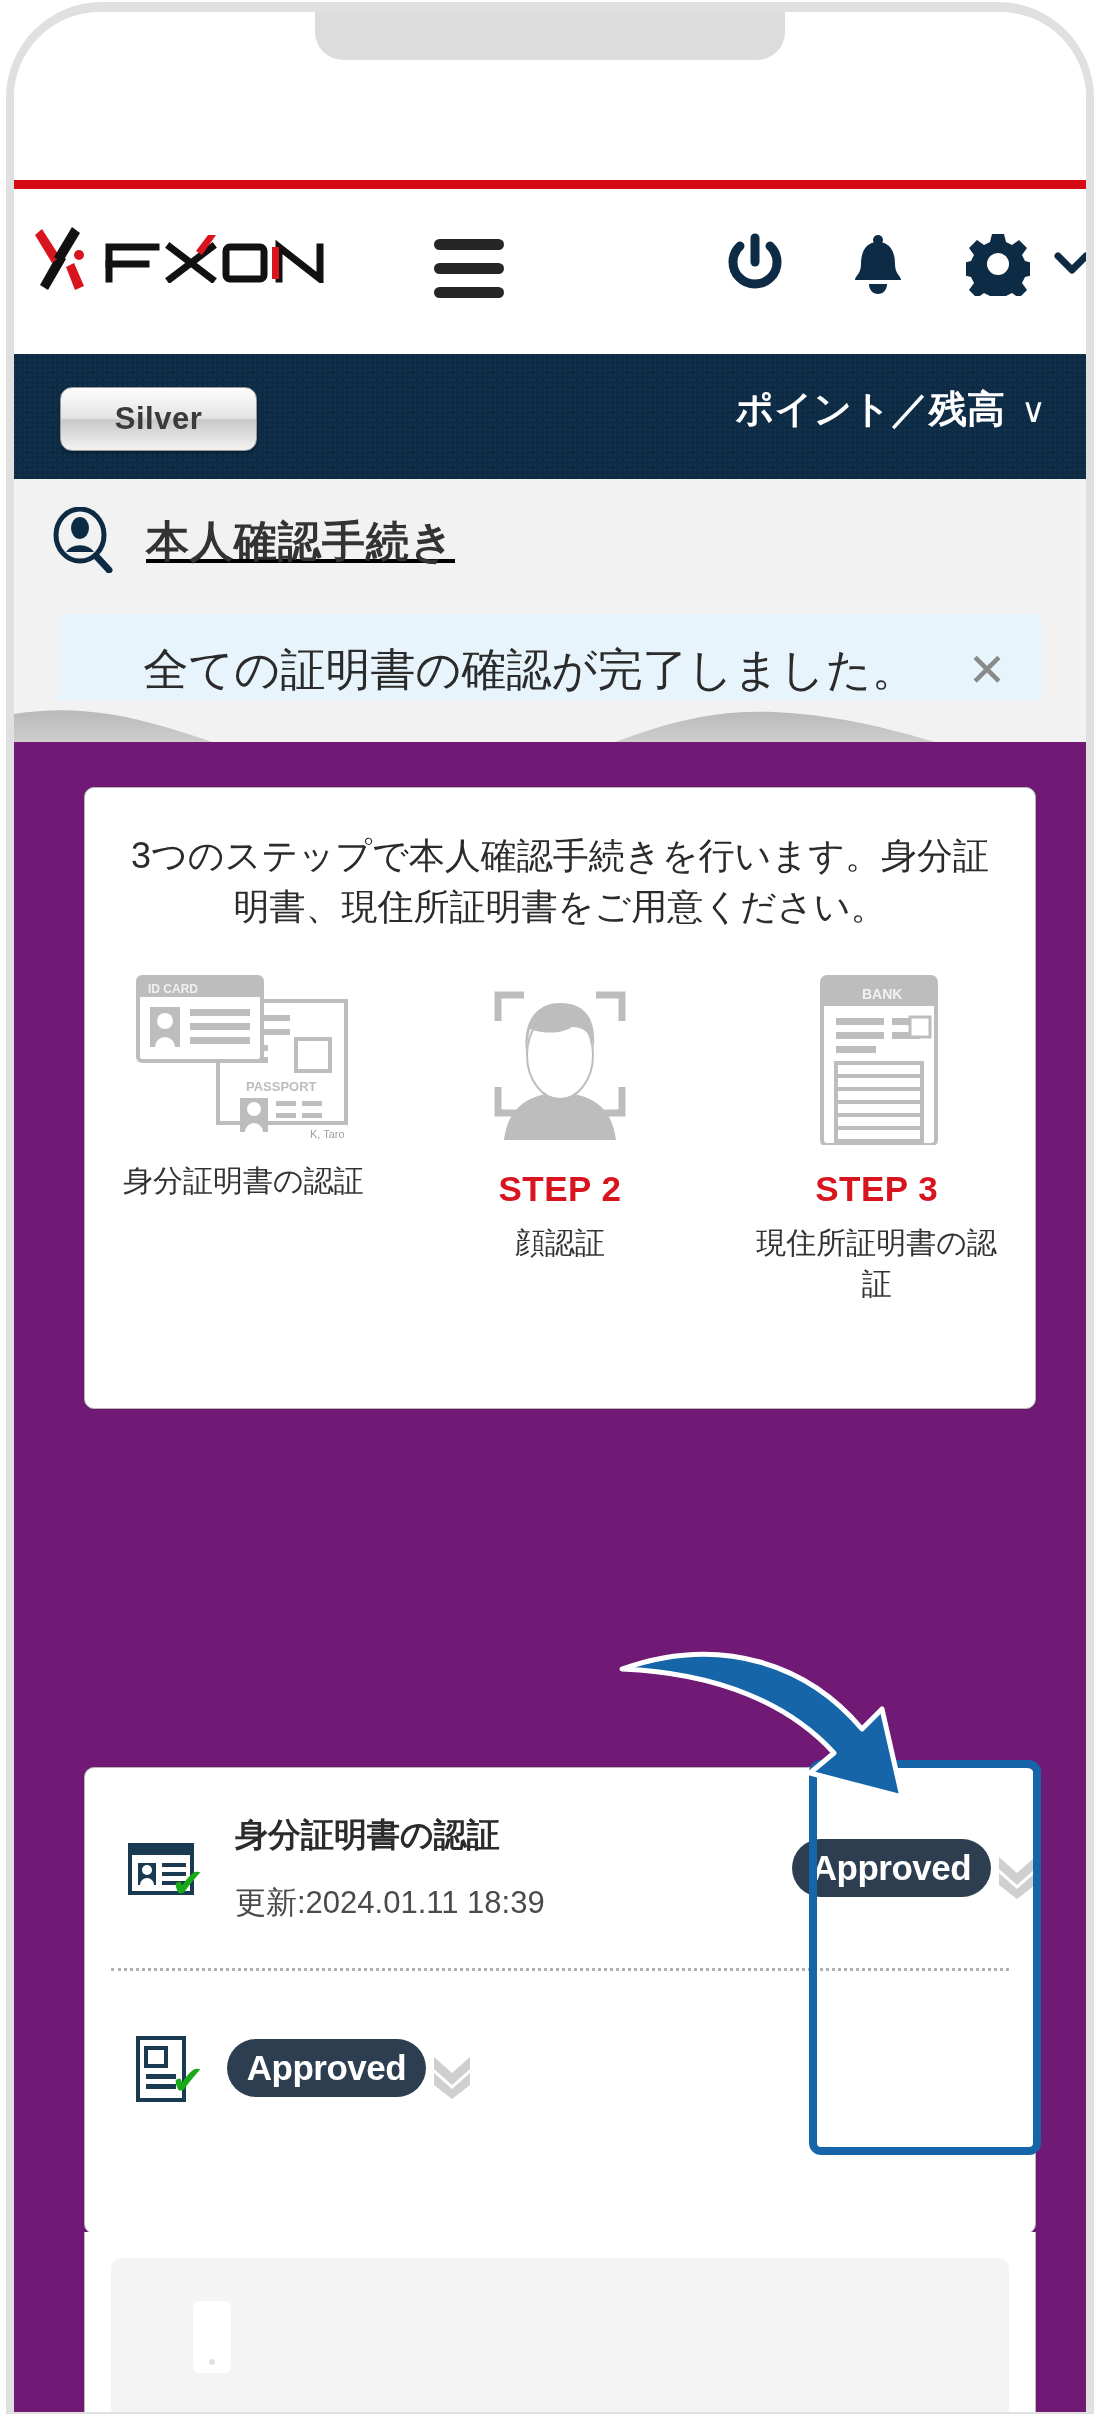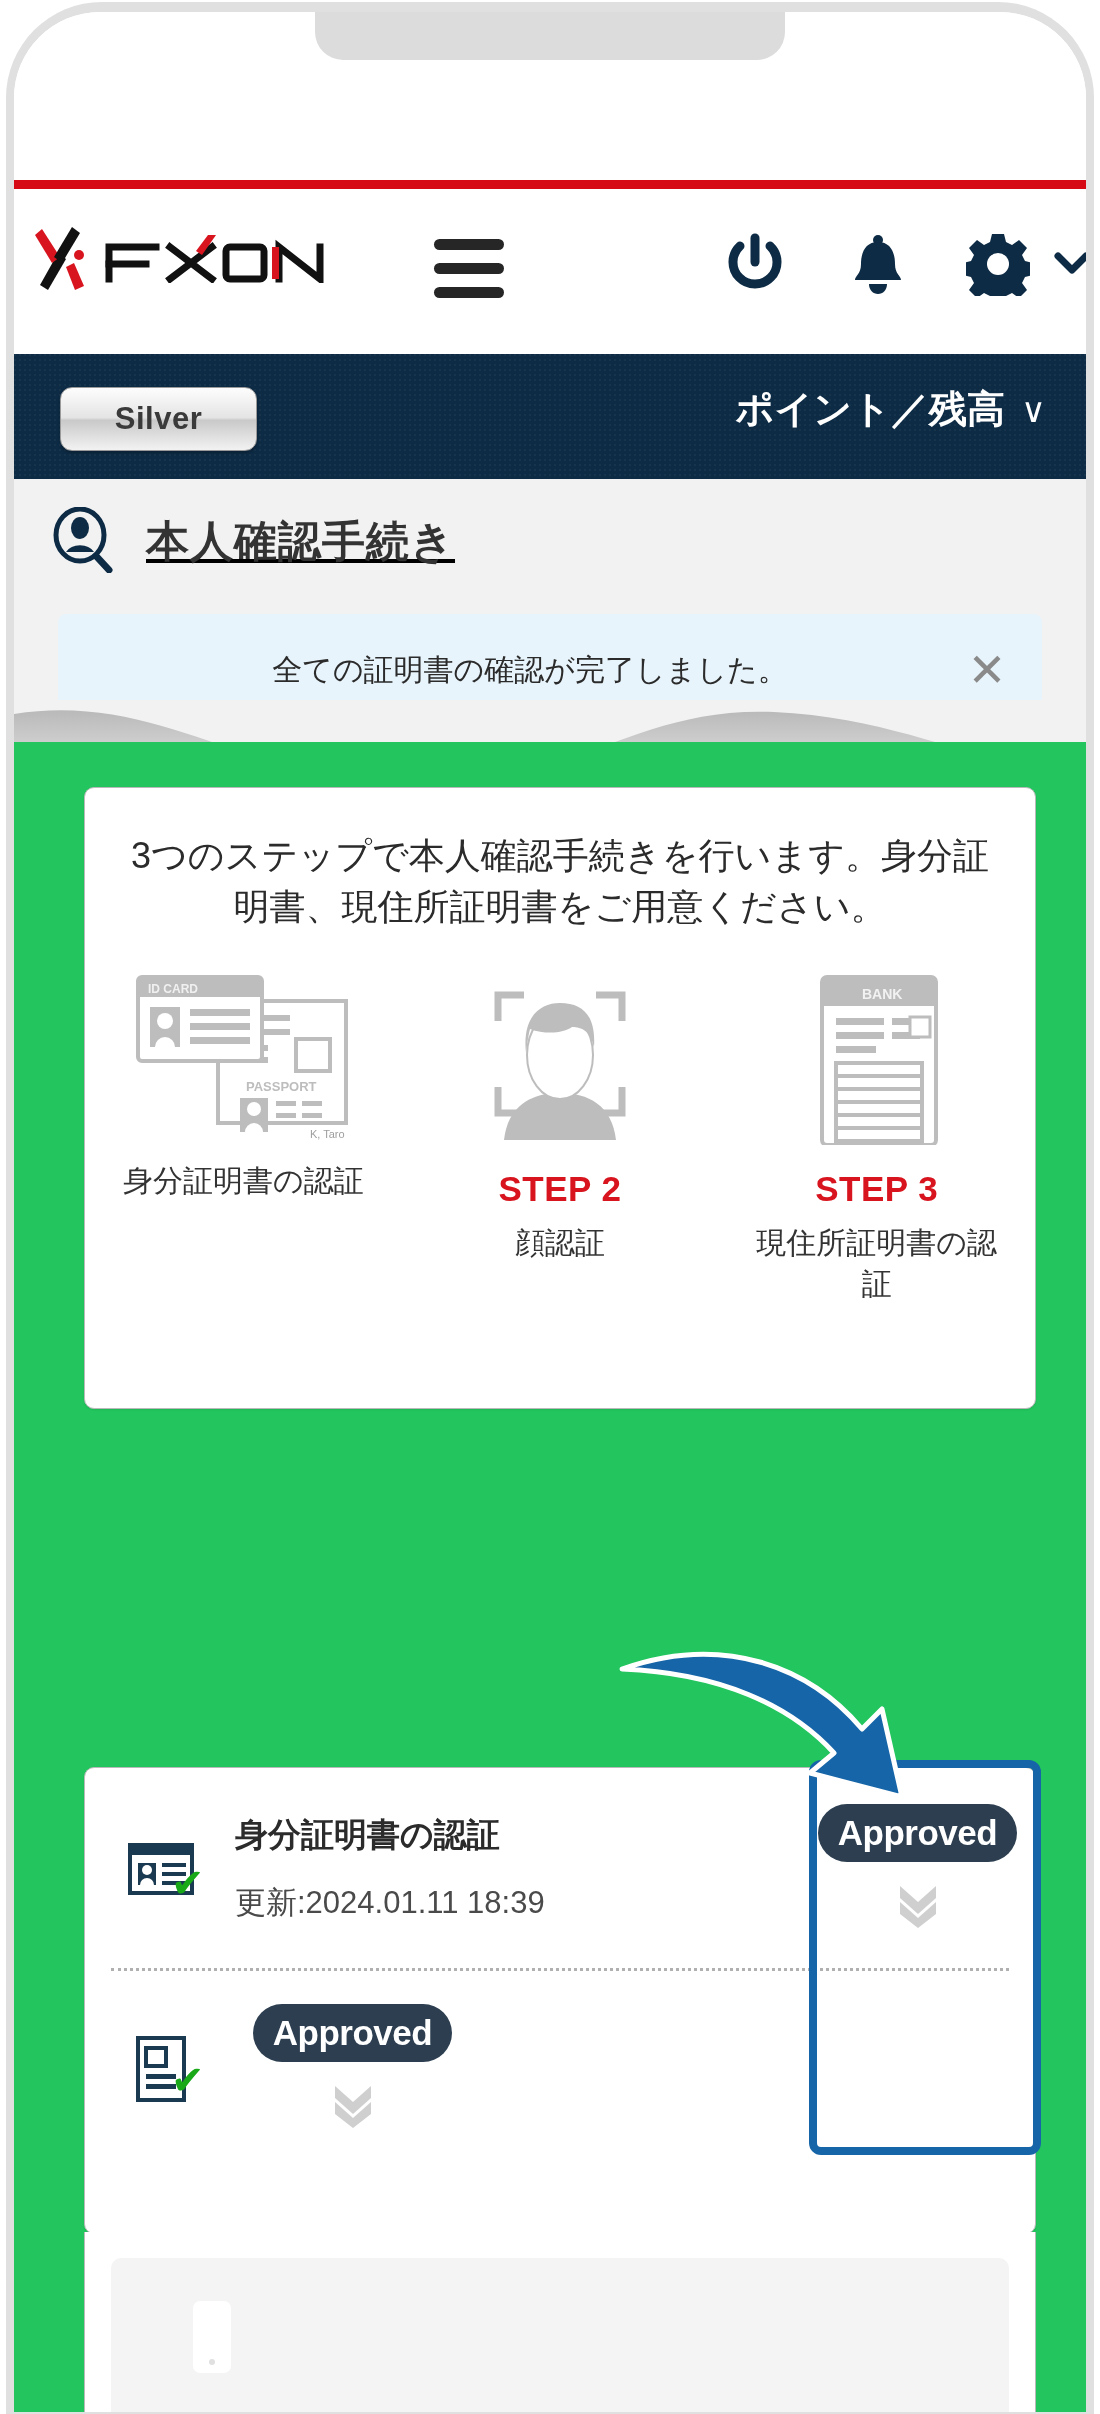--- a/index.html
+++ b/index.html
@@ -103,34 +103,34 @@
   
   #alert-band{
     position:absolute;left:0;top:592px;width:100%;height:127px;background:#f2f2f2;
   }
   #alert{
     position:absolute;left:44px;top:10px;width:984px;height:112px;
     background:#e8f4fb;border-radius:8px;
     display:flex;align-items:center;
   }
   #alert-text{
-    flex:1;text-align:center;font-size:30px;color:#2b2b2b;padding-left:70px;
+    flex:1;text-align:center;font-size:45px;color:#2b2b2b;padding-left:70px;
   }
   #alert-close{
     width:110px;text-align:center;font-size:46px;color:#8a8a8a;font-weight:300;cursor:pointer;
   }
 
   
   #wave{
     position:absolute;left:0;top:688px;width:100%;height:120px;overflow:hidden;
   }
 
   
   #content{
-    position:absolute;left:0;top:730px;width:100%;bottom:0;background:#22c55e;
+    position:absolute;left:0;top:730px;width:100%;bottom:0;background:#701a75;
   }
 
   .card{
     background:#ffffff;border:1px solid #b9b9b9;border-radius:10px;
   }
 
   
   #steps-card{
     position:absolute;left:70px;top:45px;width:950px;height:620px;
     box-shadow:0 1px 2px rgba(0,0,0,.08);
@@ -188,21 +188,21 @@
     width:150px;display:flex;align-items:center;justify-content:center;position:relative;
   }
   .doc-check{
     position:absolute;left:86px;top:30px;color:#18a818;font-size:40px;font-weight:bold;
     line-height:1;
   }
   .doc-mid{flex:1;}
   .doc-title{font-size:33px;font-weight:bold;color:#2b2b2b;}
   .doc-updated{font-size:31px;color:#4a4a4a;margin-top:24px;}
   .doc-status{
-    width:235px;display:flex;flex-direction:column;align-items:center;justify-content:center;
+    width:235px;display:flex;flex-direction:row;align-items:center;justify-content:center;
   }
   .status-pill{
     background:#2c3e50;color:#ffffff;border-radius:34px;
     padding:9px 20px;font-size:35px;font-weight:bold;letter-spacing:-.5px;
     white-space:nowrap;
   }
   .status-chev{margin-top:14px;cursor:pointer;}
 
   
   #start-wrap{

